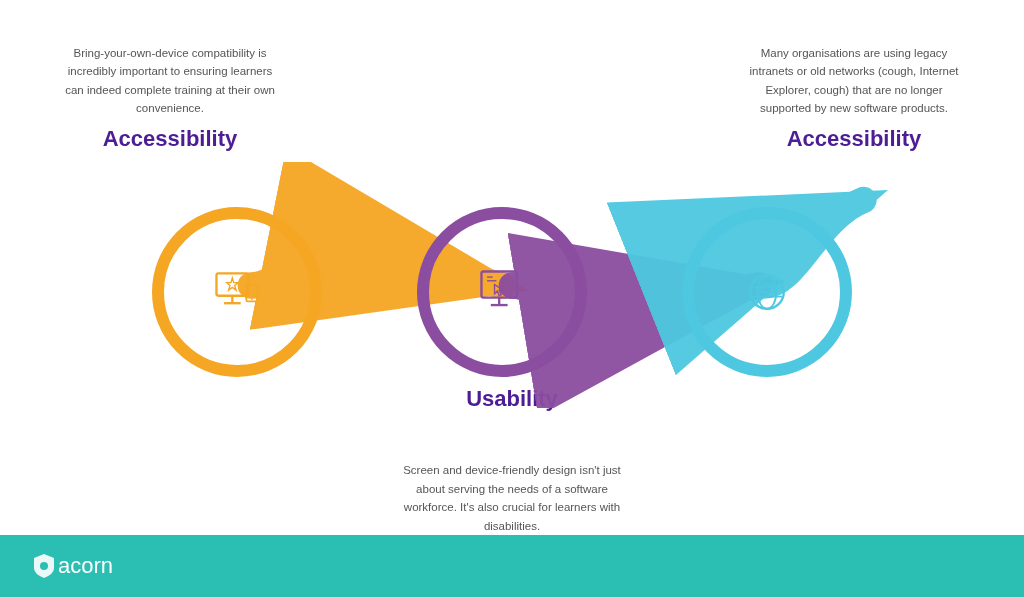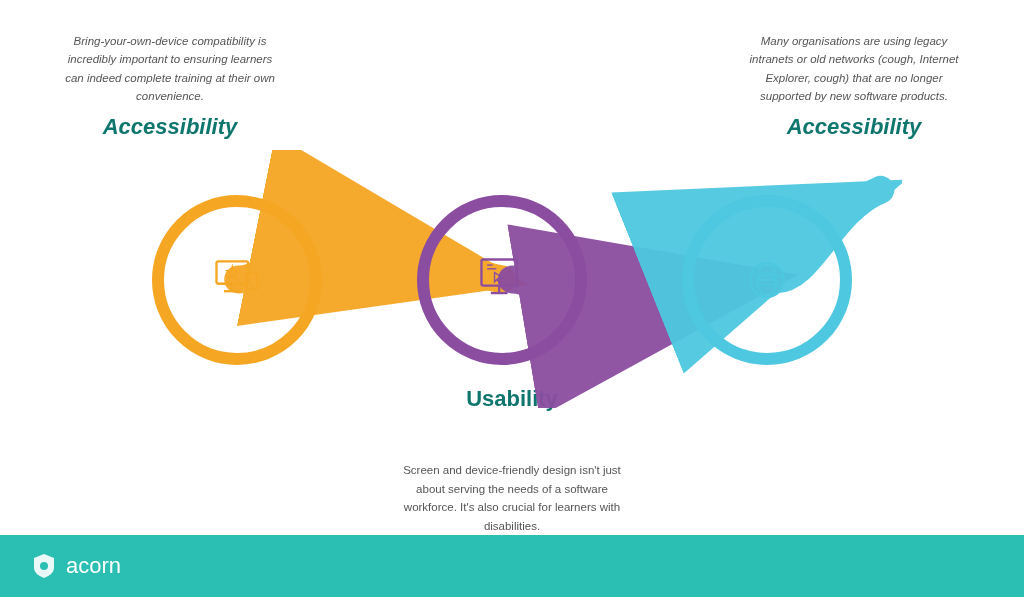--- a/index.html
+++ b/index.html
@@ -20,36 +20,35 @@
       display: flex;
       flex-direction: column;
       align-items: center;
     }
 
     
     .top-texts {
       display: flex;
       justify-content: space-between;
       width: 100%;
-      padding: 32px 60px 0 60px;
-      font-style: italic;
+      padding: 44px 60px 0 60px;
     }
 
     .text-block {
       width: 220px;
       text-align: center;
       font-size: 11.5px;
       color: #555;
       line-height: 1.6;
     }
 
     .section-title {
       font-size: 22px;
       font-weight: 700;
-      color: #0f766e;
+      color: #4c1d95;
       margin-top: 8px;
       text-align: center;
     }
 
     
     .diagram-area {
       position: relative;
       width: 780px;
       height: 260px;
       margin-top: 10px;
@@ -130,21 +129,20 @@
       bottom: 0;
       left: 0;
       display: flex;
       align-items: center;
       padding-left: 30px;
     }
 
     .footer-logo {
       display: flex;
       align-items: center;
-      gap: 8px;
     }
 
     .logo-icon {
       width: 28px;
       height: 28px;
     }
 
     .logo-text {
       font-size: 22px;
       color: #fff;

